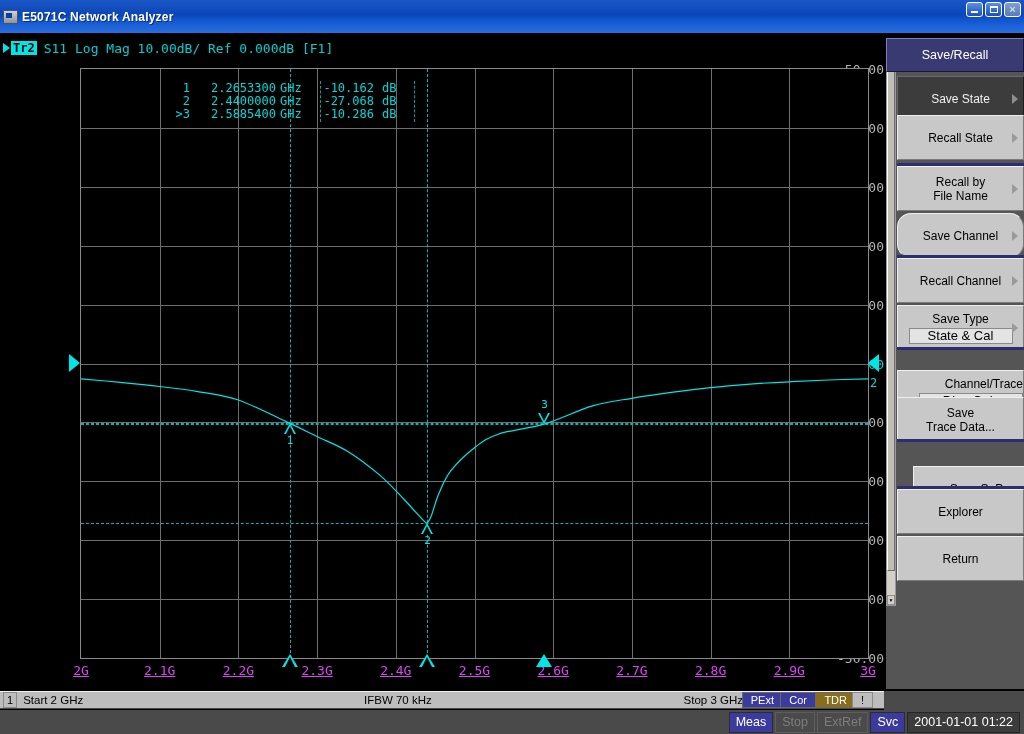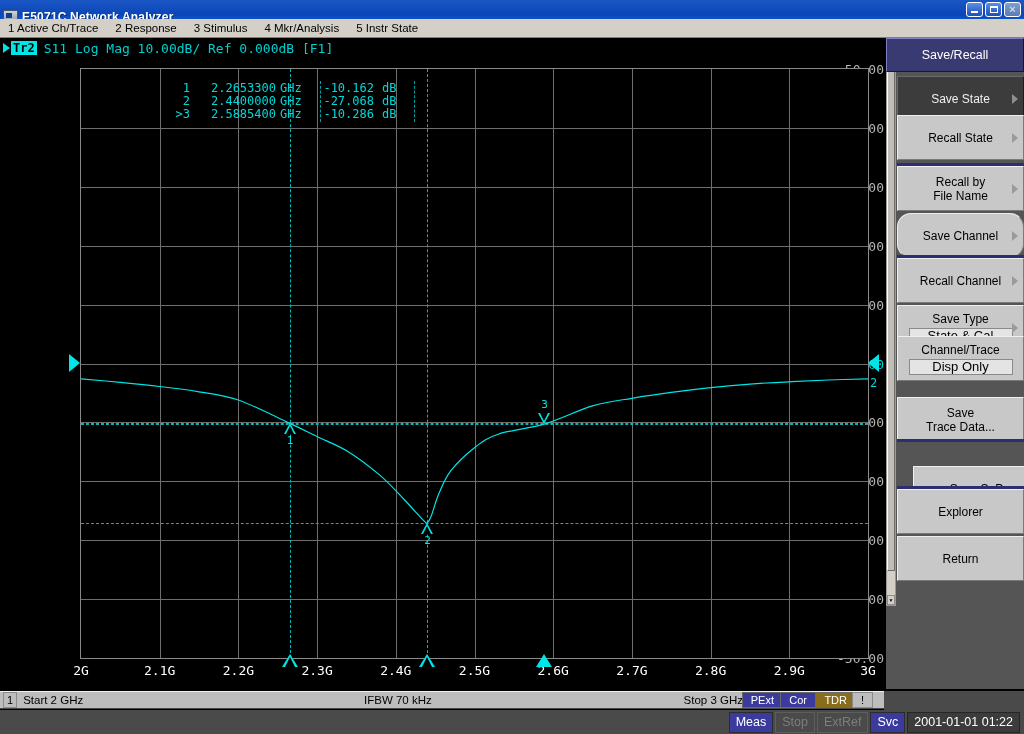--- a/index.html
+++ b/index.html
@@ -87,23 +87,23 @@
   .dash-h { position:absolute; height:0; left:0; right:0; border-top:1px dashed #00b8b8; }
 
   .ylabel {
     position:absolute; right:0; width:74px; text-align:right;
     color:#b5b5b5; font-size:13px;
     font-family:"DejaVu Sans Mono","Liberation Mono",monospace;
     transform:translateY(-50%);
   }
   .ylabel.ref { color:#00d8d8; }
   .xlabel {
-    position:absolute; top:0; color:#ffffff; font-size:13px;
+    position:absolute; top:0; color:#d946ef; font-size:13px;
     font-family:"DejaVu Sans Mono","Liberation Mono",monospace;
-    transform:translateX(-50%); white-space:nowrap;
+    transform:translateX(-50%); white-space:nowrap;text-decoration:underline;
   }
 
   
   .mktable {
     position:absolute; left:81px; top:12px;
     font-family:"DejaVu Sans Mono","Liberation Mono",monospace;
     font-size:12px; color:#00d8d8; line-height:13px;
     padding:1px 0 1px 0;
   }
   .mkrow { display:flex; white-space:pre; }
@@ -274,27 +274,20 @@
         </div>
       <div class="tb-btn">
           <div class="glyph-max"></div>
         </div>
       <div class="tb-btn close">
           <span class="glyph-close">×</span>
         </div>
     </div>
   </div>
 
-  <div class="menubar">
-    <div class="menu-item">1 Active Ch/Trace</div>
-    <div class="menu-item">2 Response</div>
-    <div class="menu-item">3 Stimulus</div>
-    <div class="menu-item">4 Mkr/Analysis</div>
-    <div class="menu-item">5 Instr State</div>
-  </div>
 
   <div class="tracehdr">
     <div class="tr-arrow"></div>
     <div class="tr-badge">Tr2</div>
     <div class="tr-text">S11  Log Mag  10.00dB/  Ref 0.000dB   [F1]</div>
   </div>
 
   <div class="chartpanel">
 
     <div id="ylabels">
@@ -444,21 +437,21 @@
           <div class="chev"></div>
         </div>
         <div class="sk" style="top: 267px; height: 45px;">
           <div>
             <div>Save Type</div>
           </div>
           <div class="value">State &amp; Cal</div>
           <div class="chev"></div>
         </div>
         <div class="sk-div" style="top: 309px;"></div>
-        <div class="sk" style="top: 298px; height: 45px;">
+        <div class="sk" style="top: 332px; height: 45px; align-items: flex-end;">
           <div>
             <div>Channel/Trace</div>
           </div>
           <div class="value">Disp Only</div>
         </div>
         <div class="sk" style="top: 359px; height: 45px;">
           <div>
             <div>Save</div>
             <div>Trace Data...</div>
           </div>

